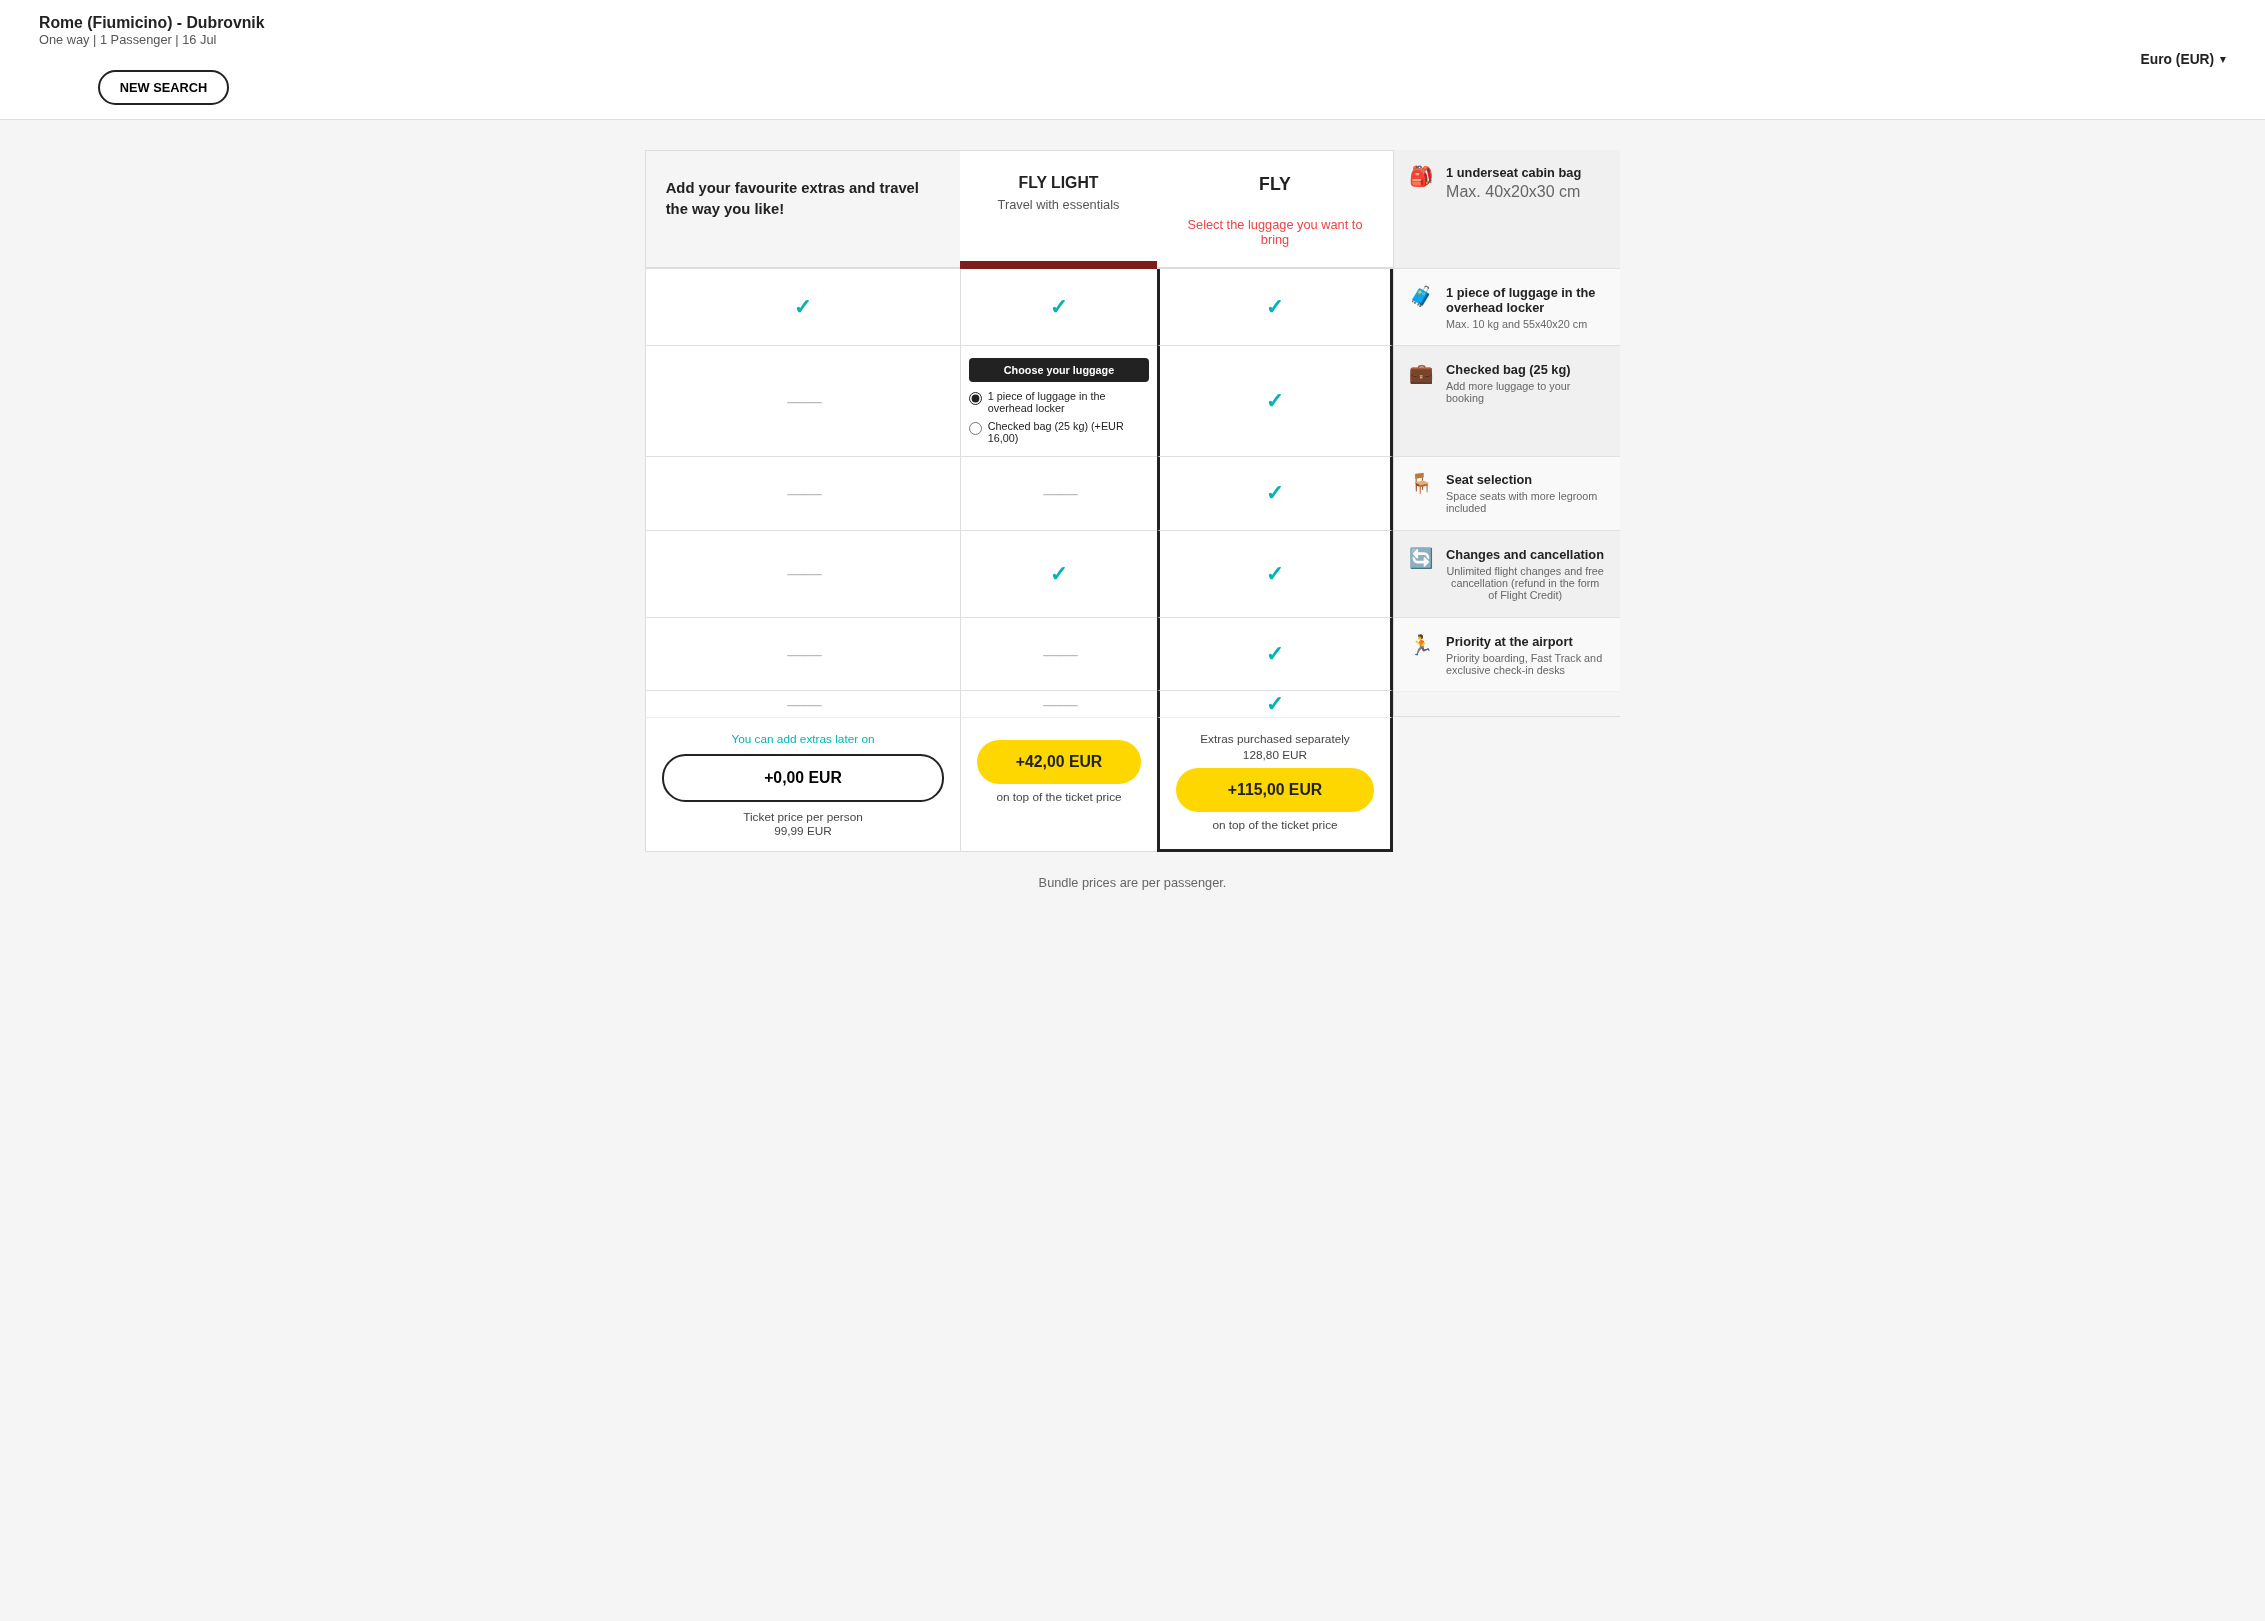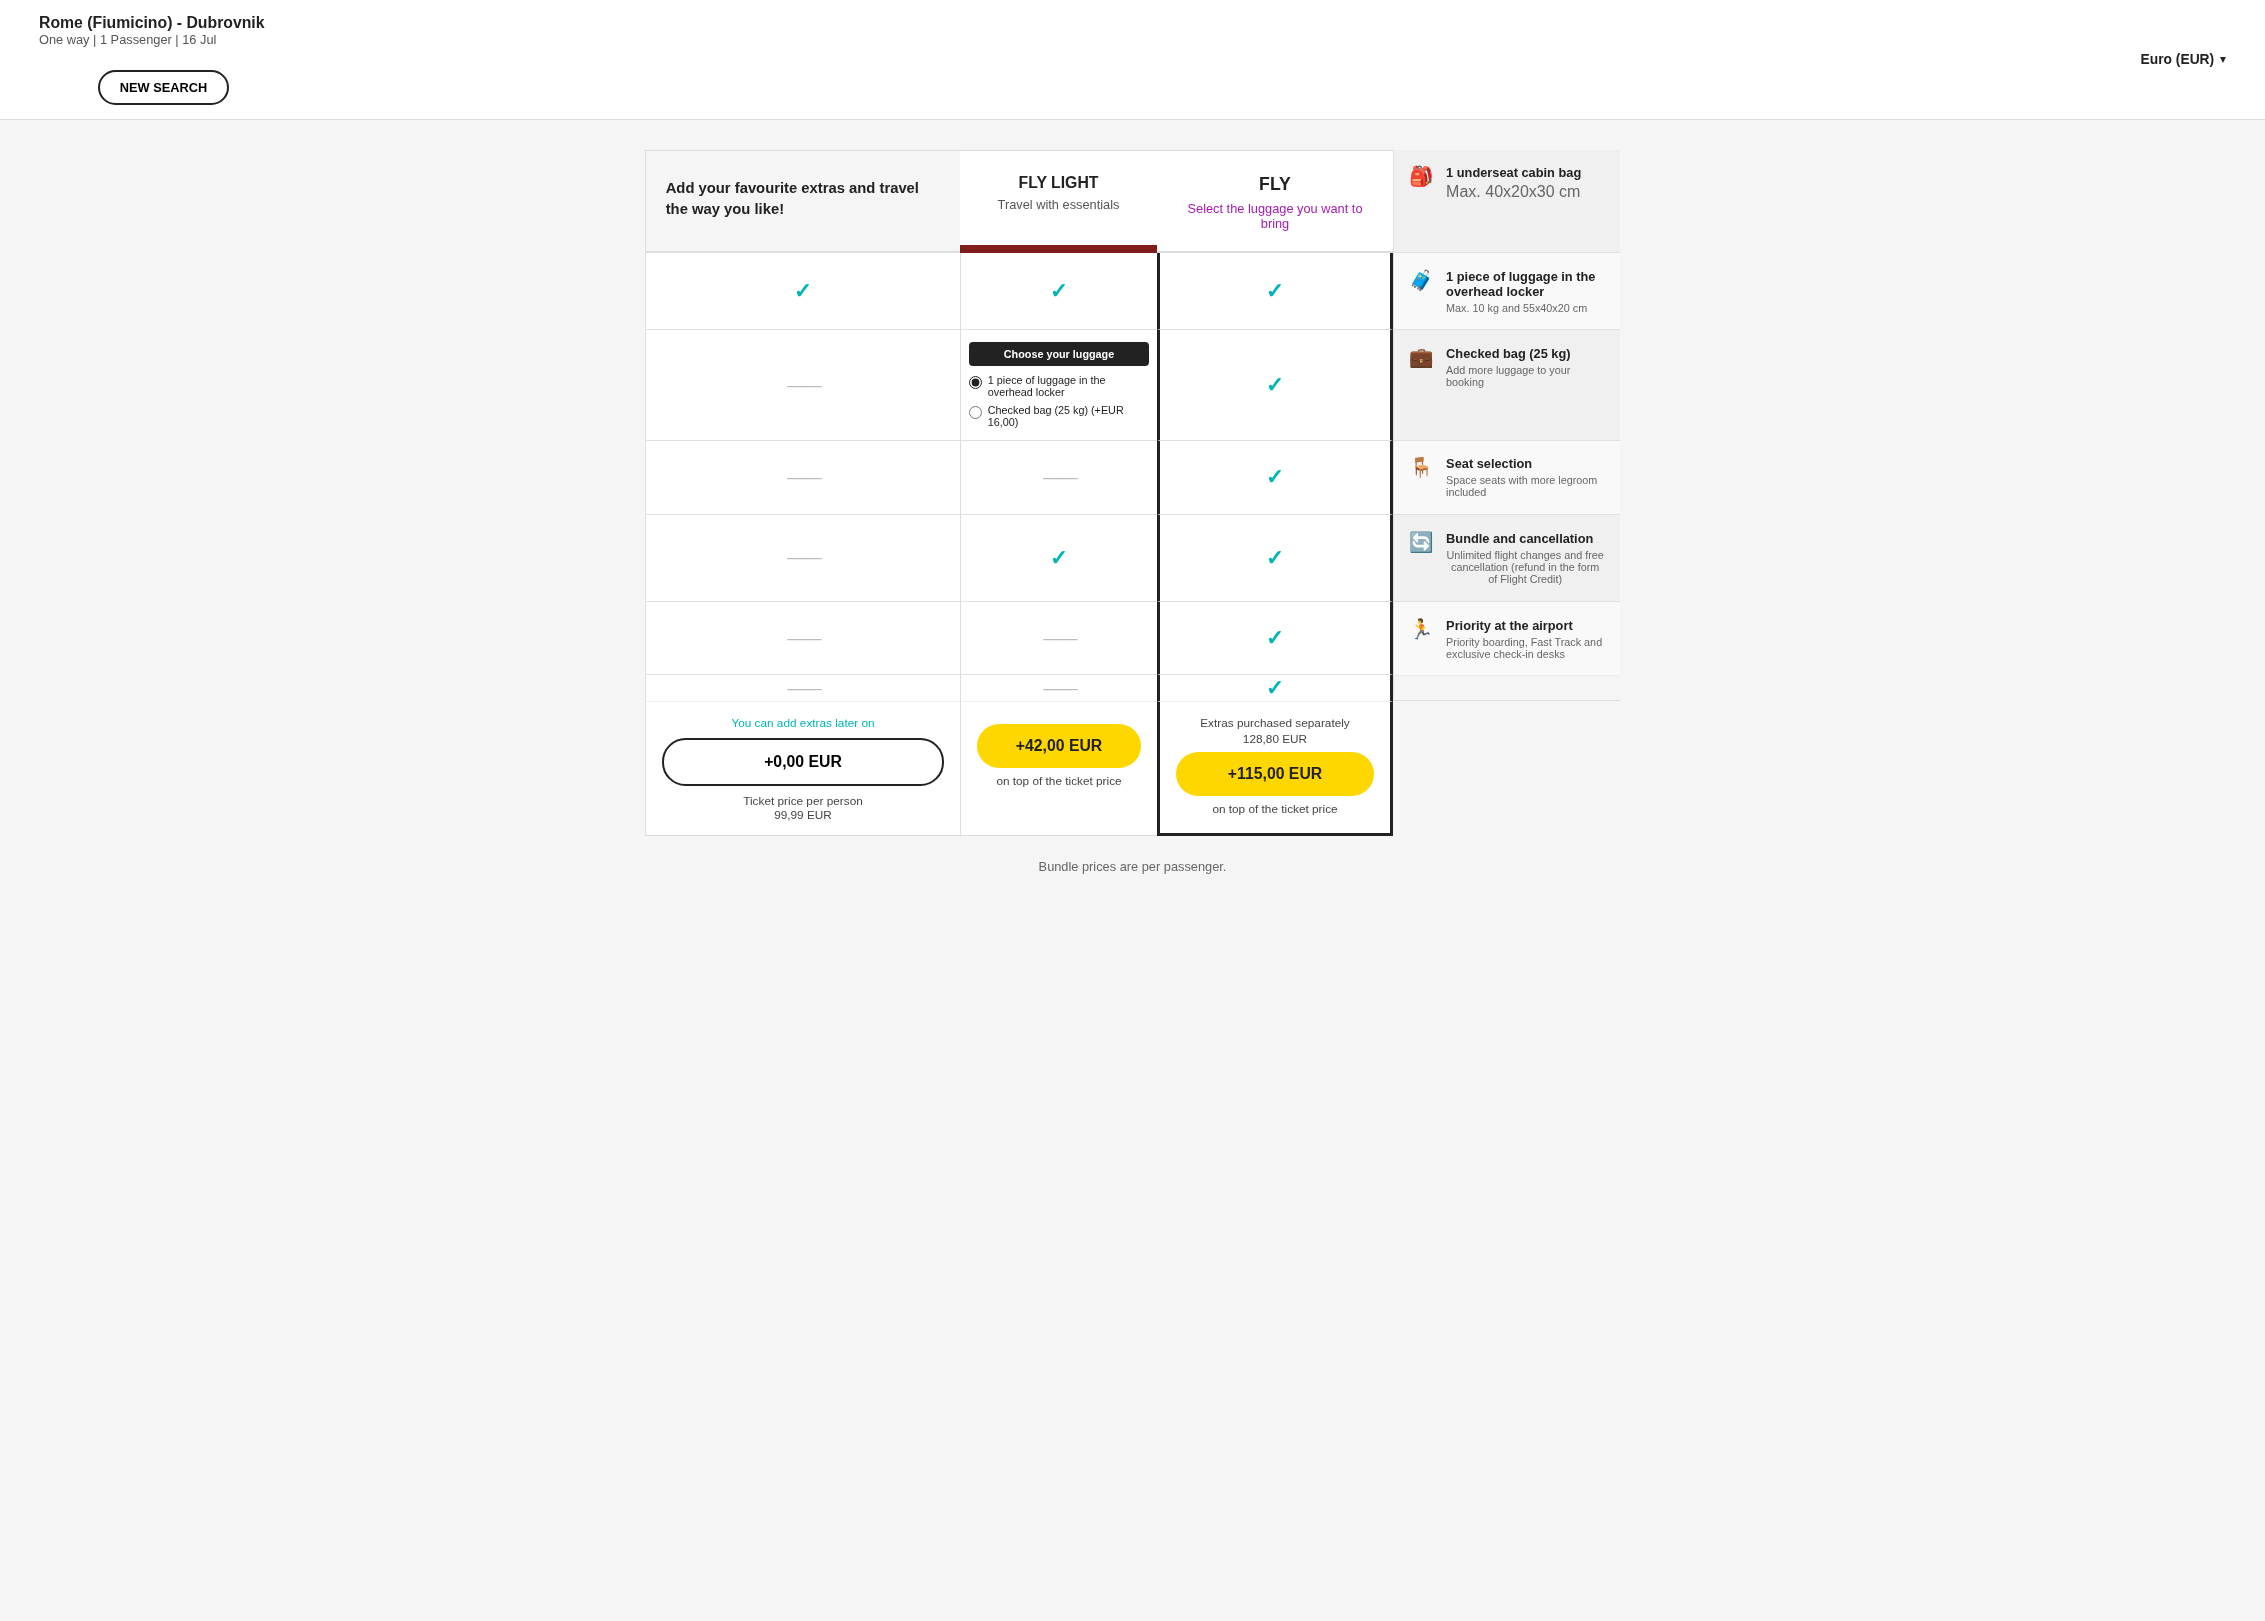--- a/index.html
+++ b/index.html
@@ -68,21 +68,21 @@
       <span style="font-weight:bold;font-size:14.8px;line-height:1.4;">Add your favourite extras and travel the way you like!</span>
     </div>
 
     <div style="padding:23.6px 15.8px 19.7px;background:#fff;border:1px solid #ddd;border-left:none;border-right:none;border-bottom:8px solid #7f1d1d;text-align:center;">
       <span style="font-size:15.8px;font-weight:bold;display:block;">FLY LIGHT</span>
       <span style="font-size:12.8px;color:#555;display:block;margin-top:4.9px;">Travel with essentials</span>
     </div>
 
     <div style="padding:23.6px 15.8px 19.7px;background:#fff;border:1px solid #ddd;border-left:none;border-right:none;border-bottom:2px solid #ddd;text-align:center;">
       <span style="font-size:17.7px;font-weight:bold;display:block;">FLY</span>
-      <span style="font-size:12.8px;color:#a21caf;display:block;margin-top:6px;">Select the luggage you want to bring</span>
+      <span style="font-size:12.8px;color:#ef4444;display:block;margin-top:22px;">Select the luggage you want to bring</span>
     </div>
 
 
     <div style="display:flex;align-items:flex-start;gap:11.8px;padding:15.8px;background:#f0f0f0;border:1px solid #ddd;border-top:none;border-right:none;border-bottom:1px solid #e0e0e0;">
       <span style="font-size:19.7px;">🎒</span>
       <div>
         <div style="font-weight:bold;font-size:12.8px;">1 underseat cabin bag</div>
         <div style="font-size:16px;color:#666;margin-top:3px;">Max. 40x20x30 cm</div>
       </div>
     </div>
@@ -153,21 +153,21 @@
     <div style="display:flex;align-items:center;justify-content:center;border:1px solid #ddd;border-top:none;border-right:none;border-bottom:1px solid #e0e0e0;background:#fff;">
       <span style="color:#00b5b8;font-size:21.7px;font-weight:bold;">✓</span>
     </div>
     <div style="display:flex;align-items:center;justify-content:center;border:3px solid #222;border-top:none;border-bottom:1px solid #e0e0e0;background:#fff;">
       <span style="color:#00b5b8;font-size:21.7px;font-weight:bold;">✓</span>
     </div>
 
     <div style="display:flex;align-items:flex-start;gap:11.8px;padding:15.8px;background:#f0f0f0;border:1px solid #ddd;border-top:none;border-right:none;border-bottom:1px solid #e0e0e0;">
       <span style="font-size:19.7px;">🔄</span>
       <div>
-        <div style="font-weight:bold;font-size:12.8px;">Bundle and cancellation</div>
+        <div style="font-weight:bold;font-size:12.8px;">Changes and cancellation</div>
         <div style="font-size:10.8px;color:#666;margin-top:3px;text-align:center;">Unlimited flight changes and free cancellation (refund in the form of Flight Credit)</div>
       </div>
     </div>
     <div style="display:flex;align-items:center;justify-content:center;border:1px solid #ddd;border-top:none;border-right:none;border-bottom:1px solid #e0e0e0;background:#fff;">
       <span style="color:#bbb;font-size:17.7px;letter-spacing:-3px;">— —</span>
     </div>
     <div style="display:flex;align-items:center;justify-content:center;border:1px solid #ddd;border-top:none;border-right:none;border-bottom:1px solid #e0e0e0;background:#fff;">
       <span style="color:#bbb;font-size:17.7px;letter-spacing:-3px;">— —</span>
     </div>
     <div style="display:flex;align-items:center;justify-content:center;border:3px solid #222;border-top:none;border-bottom:1px solid #e0e0e0;background:#fff;">

